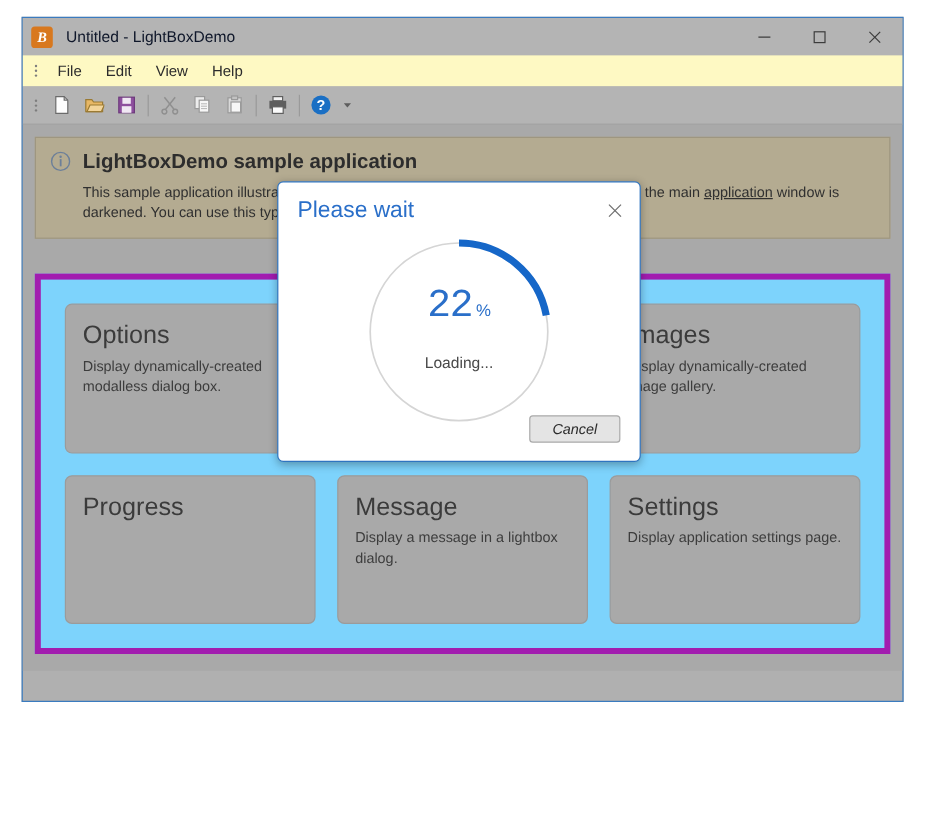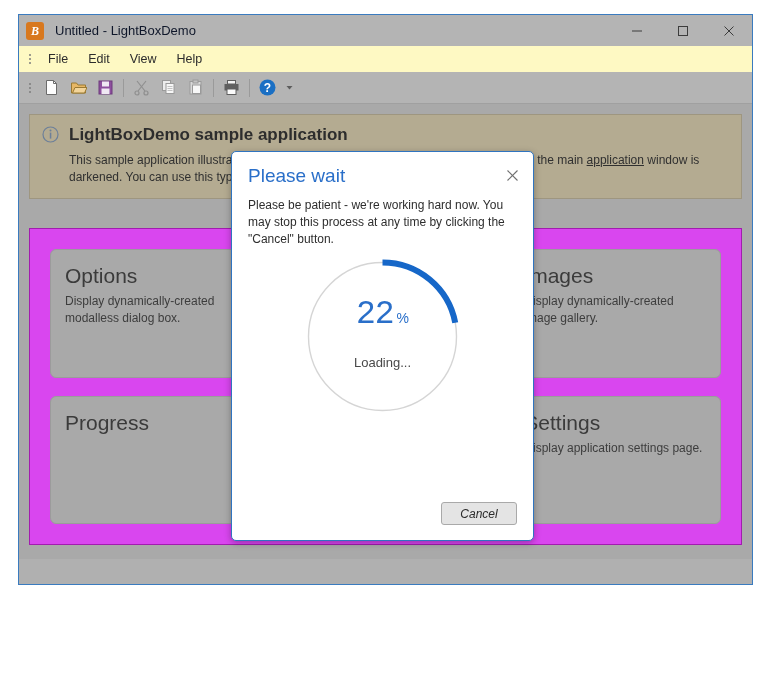--- a/index.html
+++ b/index.html
@@ -150,22 +150,22 @@
     font-size: 12px;
     color: #303030;
     line-height: 17px;
   }
   #banner-body u { text-decoration: underline; }
 
   
   #cards-panel {
     margin-top: 29px;
     height: 317px;
-    border: 1px solid #a21caf;
-    background: #d946ef;
+    border: 5px solid #a21caf;
+    background: #7dd3fc;
     padding: 20px;
   }
   #cards-grid {
     display: grid;
     grid-template-columns: repeat(3, 1fr);
     grid-template-rows: repeat(2, 1fr);
     gap: 18px;
     height: 100%;
   }
   .card {
@@ -211,21 +211,21 @@
   #resize-grip i {
     position: absolute;
     width: 2px; height: 2px;
     background: #7c7c7c;
   }
 
   
   #lightbox-dialog {
     position: absolute;
     left: 231px; top: 151px;
-    width: 303px; height: 390px;
+    width: 303px; height: 234px;
     background: #ffffff;
     border: 1px solid #2f74c0;
     border-radius: 5px;
     box-shadow: 0 2px 7px rgba(0,0,0,0.30);
     overflow: hidden;
   }
   #dialog-header {
     position: relative;
     padding: 12px 16px 0 16px;
   }
@@ -478,21 +478,20 @@
   <div id="dialog-header">
     <div id="dialog-title">Please wait</div>
     <div id="dialog-close">
       <svg width="13" height="13" viewBox="0 0 13 13">
         <line x1="1.5" y1="1.5" x2="11.5" y2="11.5" stroke="currentColor" stroke-width="1.1"></line>
         <line x1="11.5" y1="1.5" x2="1.5" y2="11.5" stroke="currentColor" stroke-width="1.1"></line>
       </svg>
     </div>
   </div>
 
-  <div id="dialog-message">Please be patient - we're working hard now. You may stop this process at any time by clicking the "Cancel" button.</div>
 
   <div id="progress-wrap">
     <div id="progress-ring">
       <svg width="155" height="155" viewBox="0 0 155 155">
         <circle id="ring-track" cx="77.5" cy="77.5" r="74" fill="none" stroke="#d5d5d5" stroke-width="1.4"></circle>
         <circle id="ring-arc" cx="77.5" cy="77.5" r="74" fill="none" stroke="#1667c8" stroke-width="6" stroke-linecap="butt" transform="rotate(-90 77.5 77.5)" stroke-dasharray="464.96" stroke-dashoffset="362.67"></circle>
       </svg>
       <div id="ring-center">
         <div id="percent-line">
           <span id="percent-value">22</span>

